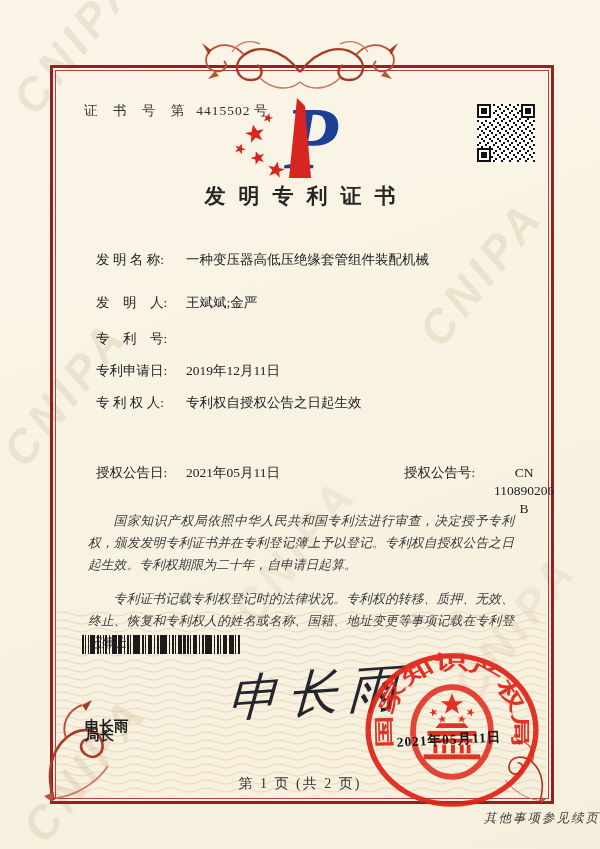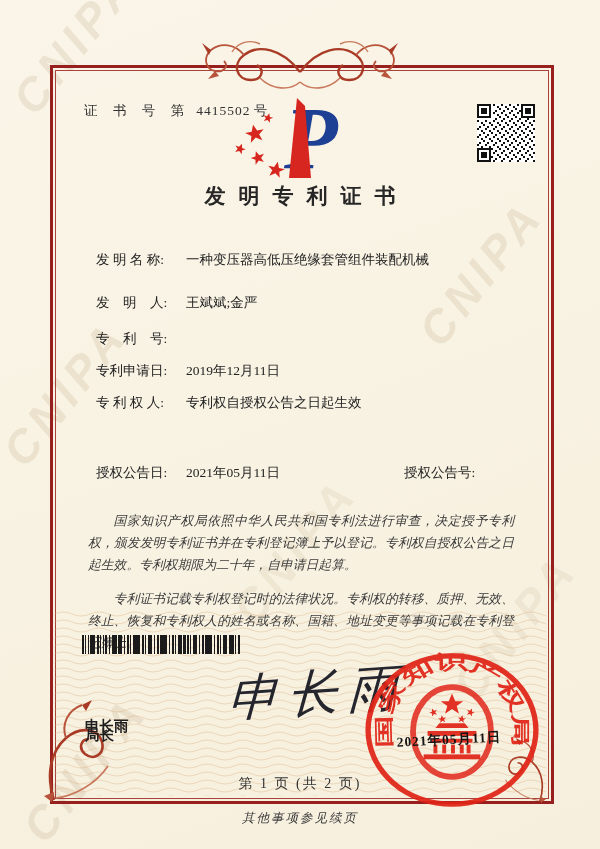--- a/index.html
+++ b/index.html
@@ -56,21 +56,21 @@
   .signature{position:absolute;left:228px;top:668px;font-size:50px;font-style:italic;
      letter-spacing:10px;color:#25252e;transform:rotate(-4deg) skewX(-6deg);line-height:1;}
   
   .seal{position:absolute;left:357px;top:650px;opacity:.93;}
   .seal-date{position:absolute;left:364px;top:731px;width:170px;text-align:center;
      font-size:13.5px;font-weight:bold;color:#141414;letter-spacing:1px;
      transform:rotate(-3deg);}
   
   .page-ind{position:absolute;left:0;top:775px;width:600px;text-align:center;
      font-size:14px;color:#333;letter-spacing:2px;}
-  .foot-note{position:absolute;left:0;top:810px;width:600px;text-align:center;
+  .foot-note{position:absolute;left:0;top:810px;width:600px;text-align:right;
      font-size:12.5px;font-style:italic;color:#3a3a3a;letter-spacing:2px;}
   
   .dragons{position:absolute;left:202px;top:32px;}
   .flr-left{position:absolute;left:42px;top:700px;}
   .flr-right{position:absolute;left:496px;top:738px;}
 </style>
 </head>
 <body>
 
 <div id="page">
@@ -189,20 +189,21 @@
   </div>
   <div class="row r4">
     <span class="lbl">专 利 权 人:</span>
     <span class="val">专利权自授权公告之日起生效</span>
   </div>
   <div class="row r6">
     <span class="lbl">授权公告日:</span>
     <span class="val">2021年05月11日</span>
     <span class="pair2">
       <span class="lbl">授权公告号:</span>
+      <span class="val">CN 110890206 B</span>
     </span>
   </div>
 
   <div class="body-text">
     <p>国家知识产权局依照中华人民共和国专利法进行审查，决定授予专利权，颁发发明专利证书并在专利登记簿上予以登记。专利权自授权公告之日起生效。专利权期限为二十年，自申请日起算。</p>
     <p>专利证书记载专利权登记时的法律状况。专利权的转移、质押、无效、终止、恢复和专利权人的姓名或名称、国籍、地址变更等事项记载在专利登记簿上。</p>
   </div>
 
   <div class="barcode"></div>
 

